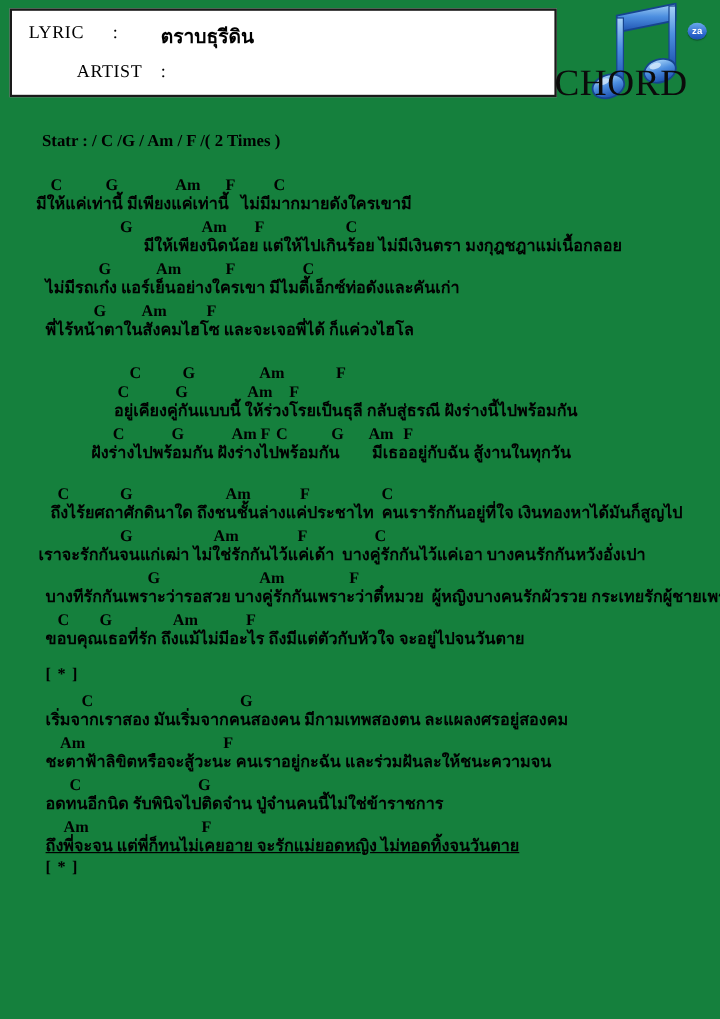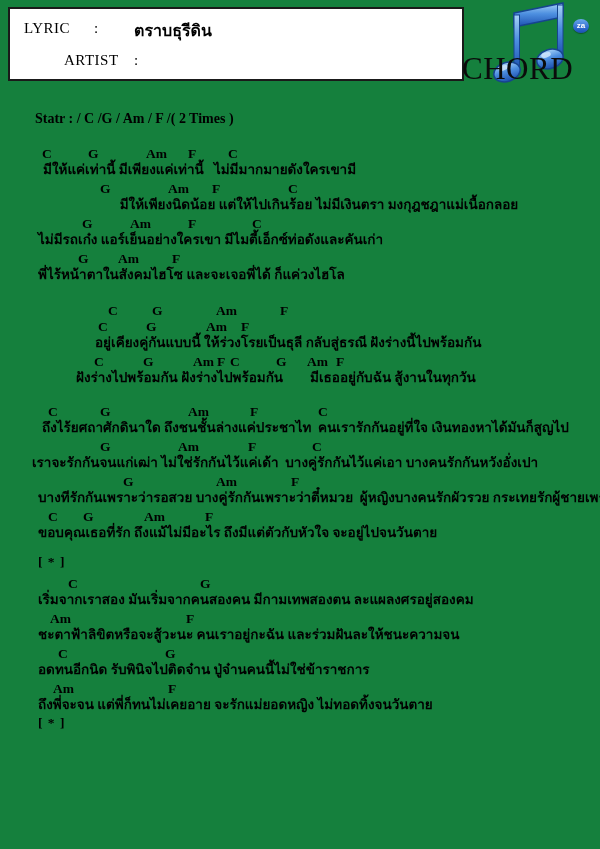--- a/index.html
+++ b/index.html
@@ -81,21 +81,21 @@
   <div class="song">
     <div class="intro-line">Statr : / C /G / Am / F /( 2 Times )</div>
   <div class="gap" style="height: 19px;"></div>
       <div class="chord-line">
         <span class="chord" style="left: 42px;">C</span>
         <span class="chord" style="left: 88px;">G</span>
         <span class="chord" style="left: 146px;">Am</span>
         <span class="chord" style="left: 188px;">F</span>
         <span class="chord" style="left: 228px;">C</span>
       </div>
-      <div class="lyric-line" style="padding-left: 43px;">มีให้แค่เท่านี้ มีเพียงแค่เท่านี้   ไม่มีมากมายดังใครเขามี</div>
+      <div class="lyric-line" style="padding-left: 30px;">มีให้แค่เท่านี้ มีเพียงแค่เท่านี้   ไม่มีมากมายดังใครเขามี</div>
       <div class="chord-line">
         <span class="chord" style="left: 100px;">G</span>
         <span class="chord" style="left: 168px;">Am</span>
         <span class="chord" style="left: 212px;">F</span>
         <span class="chord" style="left: 288px;">C</span>
       </div>
       <div class="lyric-line" style="padding-left: 38px; text-align: center;">มีให้เพียงนิดน้อย แต่ให้ไปเกินร้อย ไม่มีเงินตรา มงกุฎชฎาแม่เนื้อกลอย</div>
       <div class="chord-line">
         <span class="chord" style="left: 82px;">G</span>
         <span class="chord" style="left: 130px;">Am</span>
@@ -178,17 +178,17 @@
       <div class="lyric-line" style="padding-left: 38px;">ชะตาฟ้าลิขิตหรือจะสู้วะนะ คนเราอยู่กะฉัน และร่วมฝันละให้ชนะความจน</div>
       <div class="chord-line">
         <span class="chord" style="left: 58px;">C</span>
         <span class="chord" style="left: 165px;">G</span>
       </div>
       <div class="lyric-line" style="padding-left: 38px;">อดทนอีกนิด รับพินิจไปติดจ๋าน ปู่จ๋านคนนี้ไม่ใช่ข้าราชการ</div>
       <div class="chord-line">
         <span class="chord" style="left: 53px;">Am</span>
         <span class="chord" style="left: 168px;">F</span>
       </div>
-      <div class="lyric-line" style="padding-left: 38px;">ถึงพี่จะจน แต่พี่ก็ทนไม่เคยอาย จะรักแม่ยอดหญิง ไม่ทอดทิ้งจนวันตาย</div>
+      <div class="lyric-line" style="padding-left: 38px; text-decoration: underline;">ถึงพี่จะจน แต่พี่ก็ทนไม่เคยอาย จะรักแม่ยอดหญิง ไม่ทอดทิ้งจนวันตาย</div>
       <div class="marker-line" style="padding-left: 38px;">[ * ]</div>
     </div>
 
 </div>
 
 </body></html>

